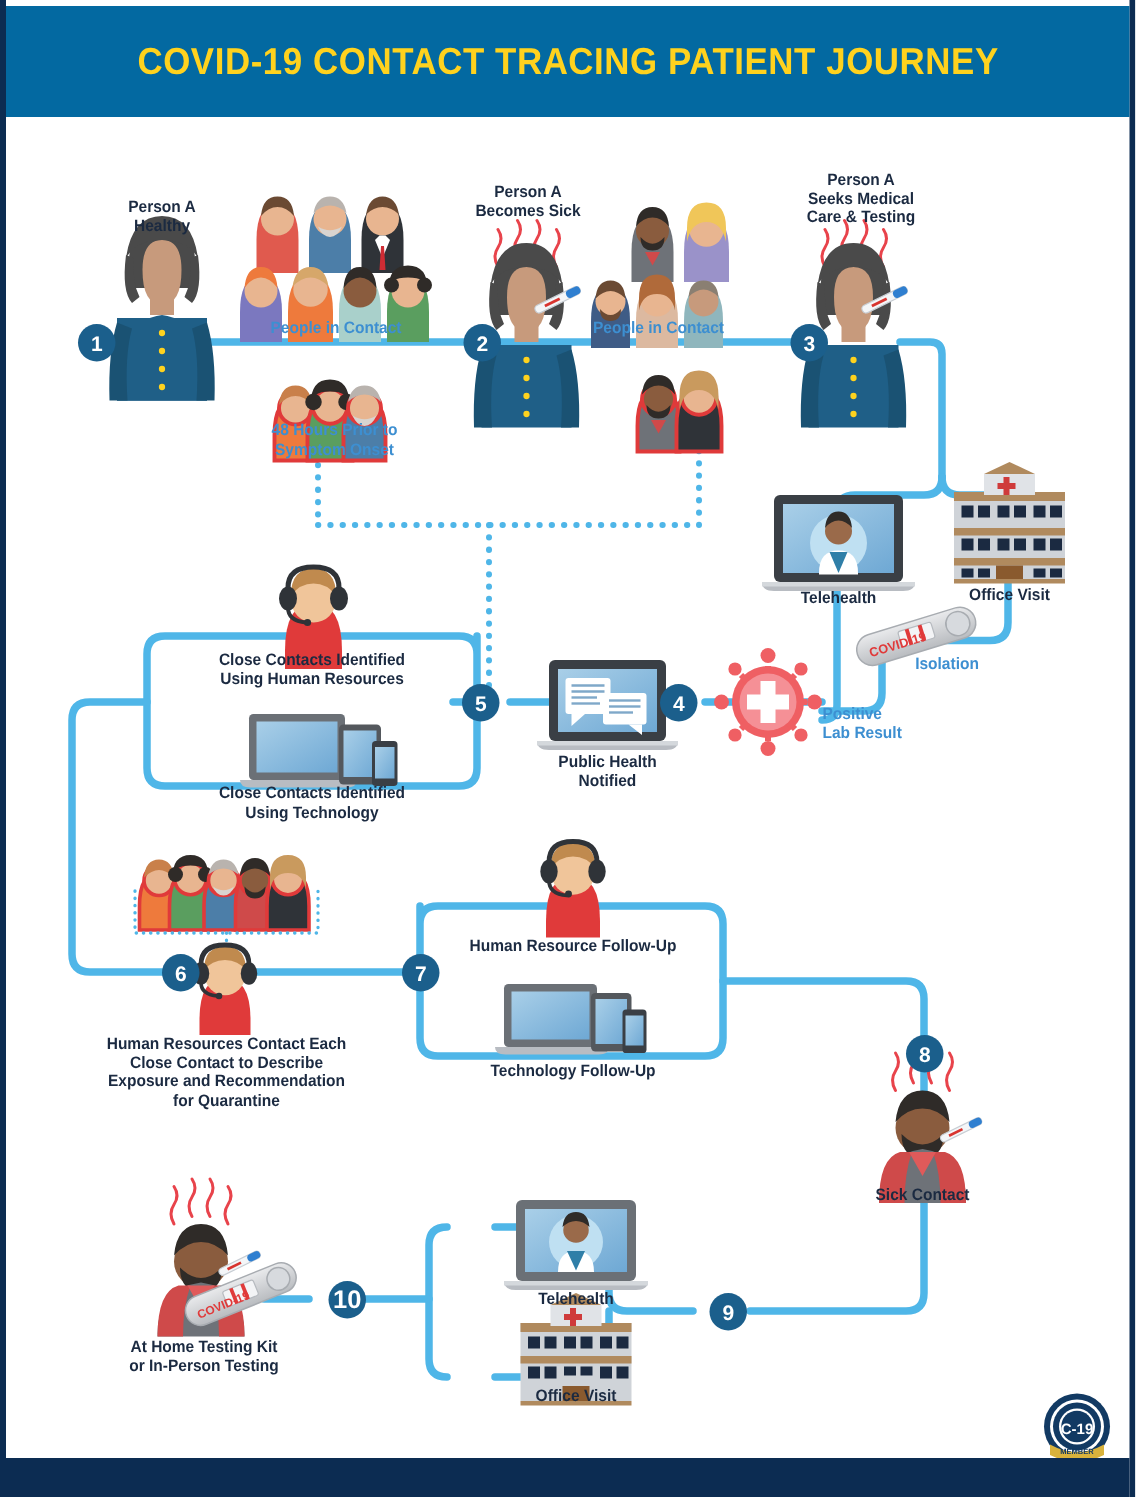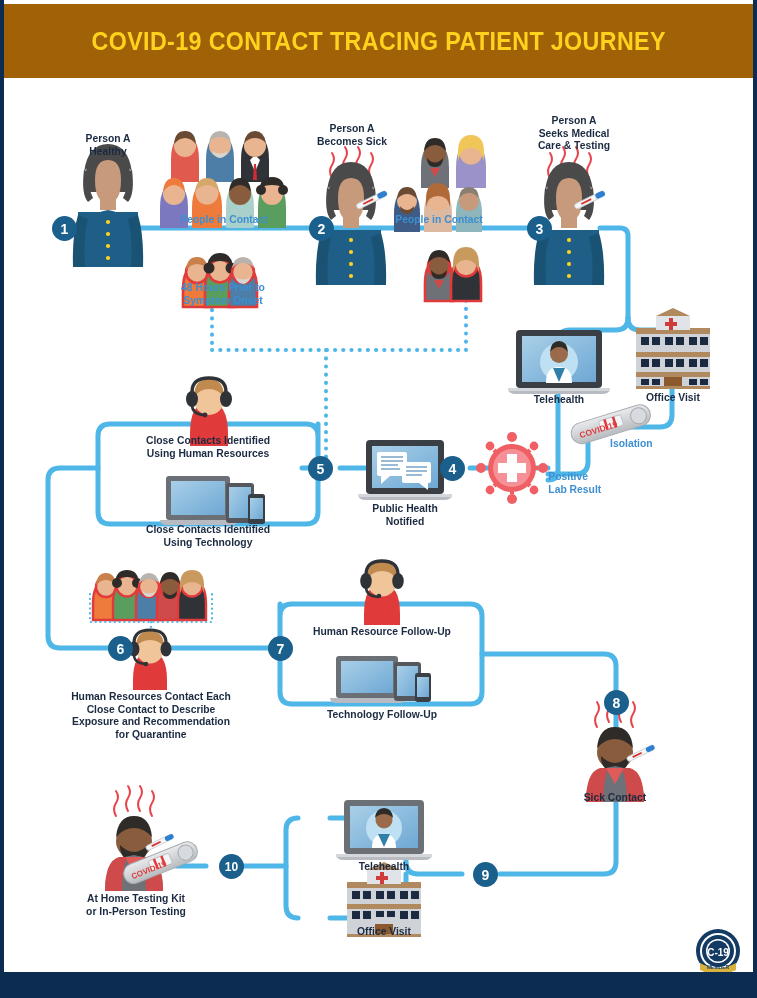--- a/index.html
+++ b/index.html
@@ -19,21 +19,21 @@
   .edge-left{
     position:absolute; left:0; top:0; width:4px; height:998px;
     background:#0c2c52;
   }
   .edge-right{
     position:absolute; right:0; top:0; width:4px; height:998px;
     background:#0c2c52;
   }
   .header-bar{
     position:absolute; left:4px; top:4px; width:749px; height:74px;
-    background:#a16207;
+    background:#0369a1;
     display:flex; align-items:center; justify-content:center;
   }
   .header-title{
     color:#ffd21e;
     font-weight:bold;
     font-size:25px;
     letter-spacing:0.4px;
     transform:scaleX(0.93);
     font-family:"Liberation Sans", sans-serif;
     white-space:nowrap;
@@ -59,21 +59,21 @@
     width:25px;height:25px;border-radius:50%;
     background:#1b5f8c;
     color:#ffffff;
     font-weight:bold;
     font-size:14px;
     display:flex;align-items:center;justify-content:center;
     box-shadow:0 0 0 0 rgba(0,0,0,0);
     z-index:40;
     font-family:"Liberation Sans", sans-serif;
   }
-  .step.wide{ font-size:12px; }
+  .step.wide{ font-size:17px; }
 
   
   .lbl{
     position:absolute;
     text-align:center;
     font-weight:bold;
     color:#1b2a41;
     font-size:11px;
     line-height:12.6px;
     z-index:30;

